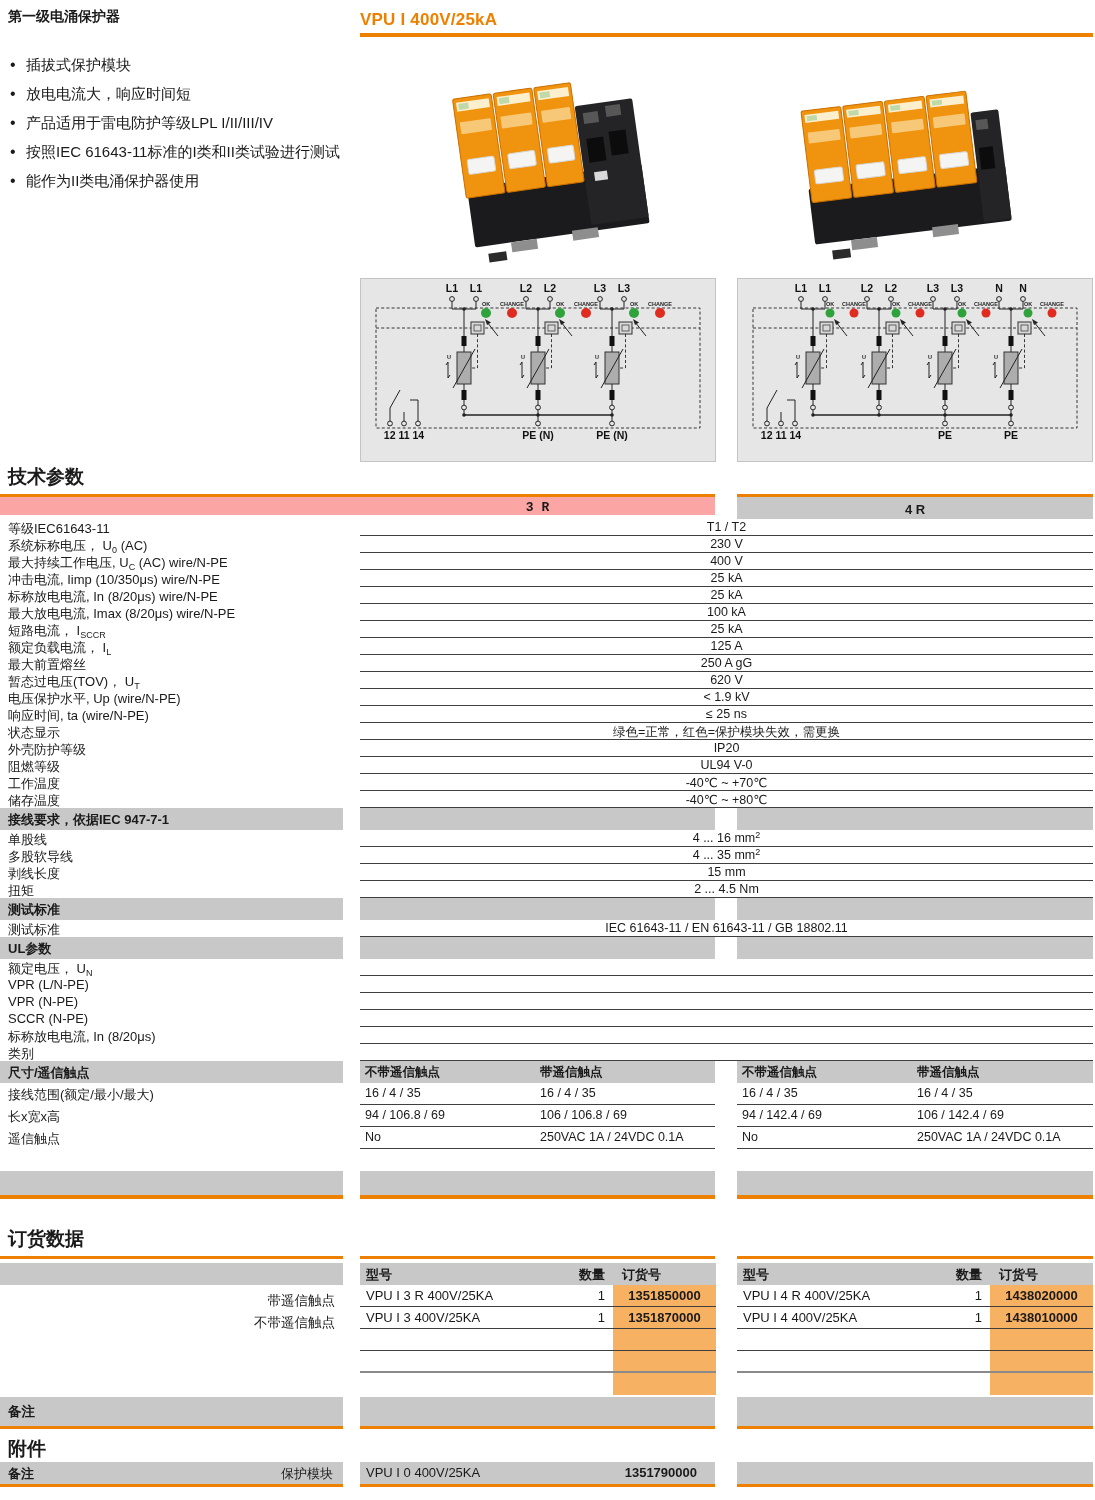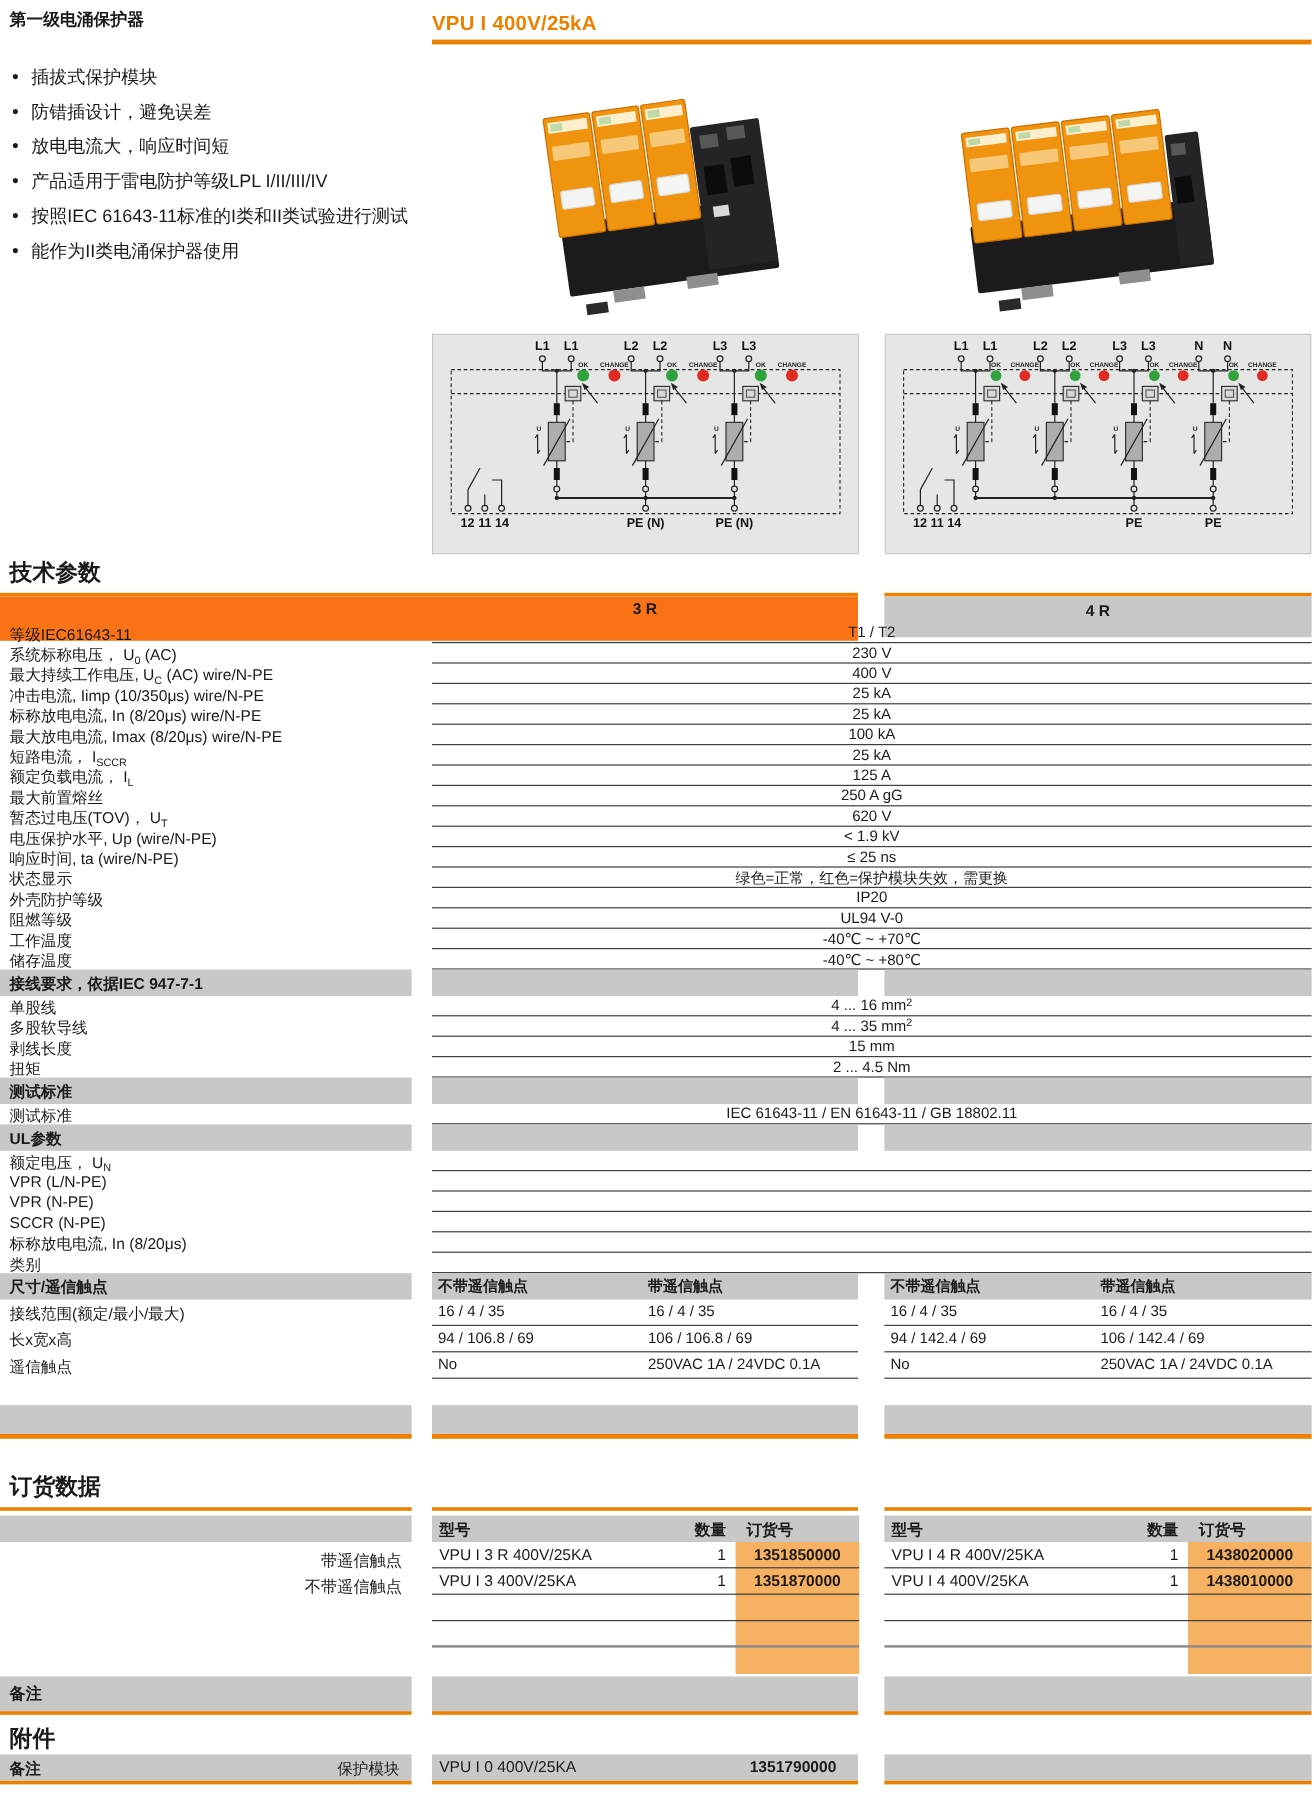--- a/index.html
+++ b/index.html
@@ -68,21 +68,20 @@
   .mov{fill:#ADADAD;stroke:#333;stroke-width:1;}
 </style>
 </head>
 <body>
 
 <div id="page">
 
   <div class="abs h1" style="left:8px;top:8px;">第一级电涌保护器</div>
   <ul class="features abs" style="left:8px;top:50px;" id="bullets">
       <li>插拔式保护模块</li>
-      <li>防错插设计，避免误差</li>
       <li>放电电流大，响应时间短</li>
       <li>产品适用于雷电防护等级LPL I/II/III/IV</li>
       <li>按照IEC 61643-11标准的I类和II类试验进行测试</li>
       <li>能作为II类电涌保护器使用</li>
     </ul>
 
   <div class="abs vpu-title" style="left:360px;top:10px;">VPU I 400V/25kA</div>
   <div class="abs rule" style="left:360px;top:33px;width:733px;"></div>
 
   <svg class="abs" style="left:443px;top:50px;" width="218" height="218" viewBox="0 0 218 218">
@@ -388,24 +387,24 @@
       <path d="M 30 143 V 130 M 30 130 L 40 112 M 44 143 V 134 M 58 143 V 122 H 50" class="w"></path>
       <circle cx="30" cy="145.5" r="2.4" class="term"></circle>
       <circle cx="44" cy="145.5" r="2.4" class="term"></circle>
       <circle cx="58" cy="145.5" r="2.4" class="term"></circle>
       <text x="44" y="161" class="dlab">12 11 14</text>
     </svg>
 
   <div class="abs h2" style="left:8px;top:464px;">技术参数</div>
   <div class="abs thinrule" style="left:0;top:494px;width:715px;"></div>
   <div class="abs thinrule" style="left:737px;top:494px;width:356px;"></div>
-  <div class="abs" style="left:0;top:497px;width:715px;height:37px;background:#f97316;">
+  <div class="abs" style="left:0;top:497px;width:715px;height:18px;background:#fca5a5;font-family:Liberation Mono, monospace;">
     <span style="position:absolute;left:360px;width:355px;text-align:center;top:3px;font-size:13px;font-weight:bold;">3 R</span>
   </div>
-  <div class="abs" style="left:737px;top:497px;width:356px;height:34px;background:#C8C8C8;text-align:center;">
+  <div class="abs" style="left:737px;top:497px;width:356px;height:22px;background:#C8C8C8;text-align:center;">
     <span style="position:relative;top:3px;font-size:13px;font-weight:bold;">4 R</span>
   </div>
   <div id="tech-rows">
       <div class="param-row">
         <span class="p-label">等级IEC61643-11</span>
         <span class="p-value">T1 / T2</span>
         <div class="p-rule"></div>
       </div>
       <div class="param-row">
         <span class="p-label">系统标称电压， U<span class="sub">0</span> (AC)</span>

